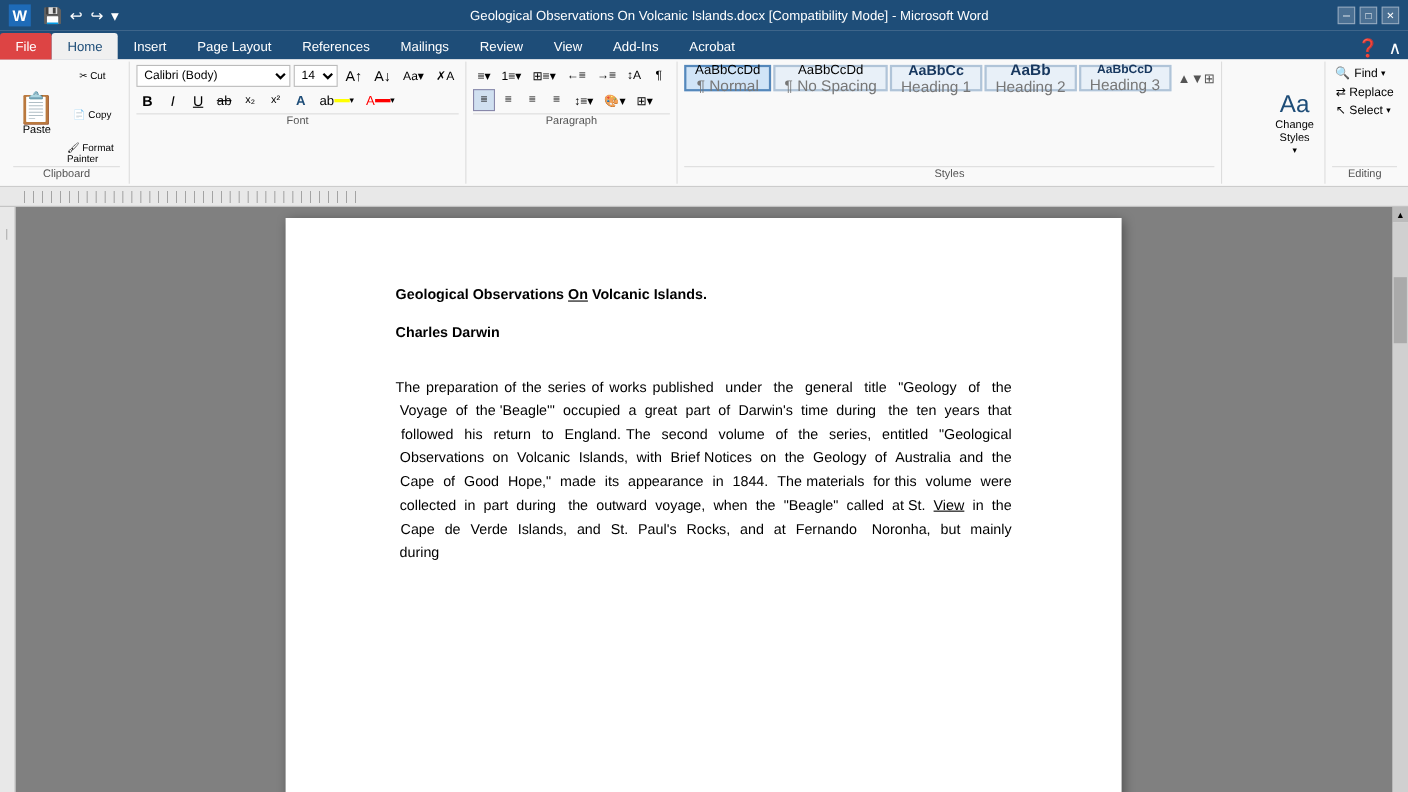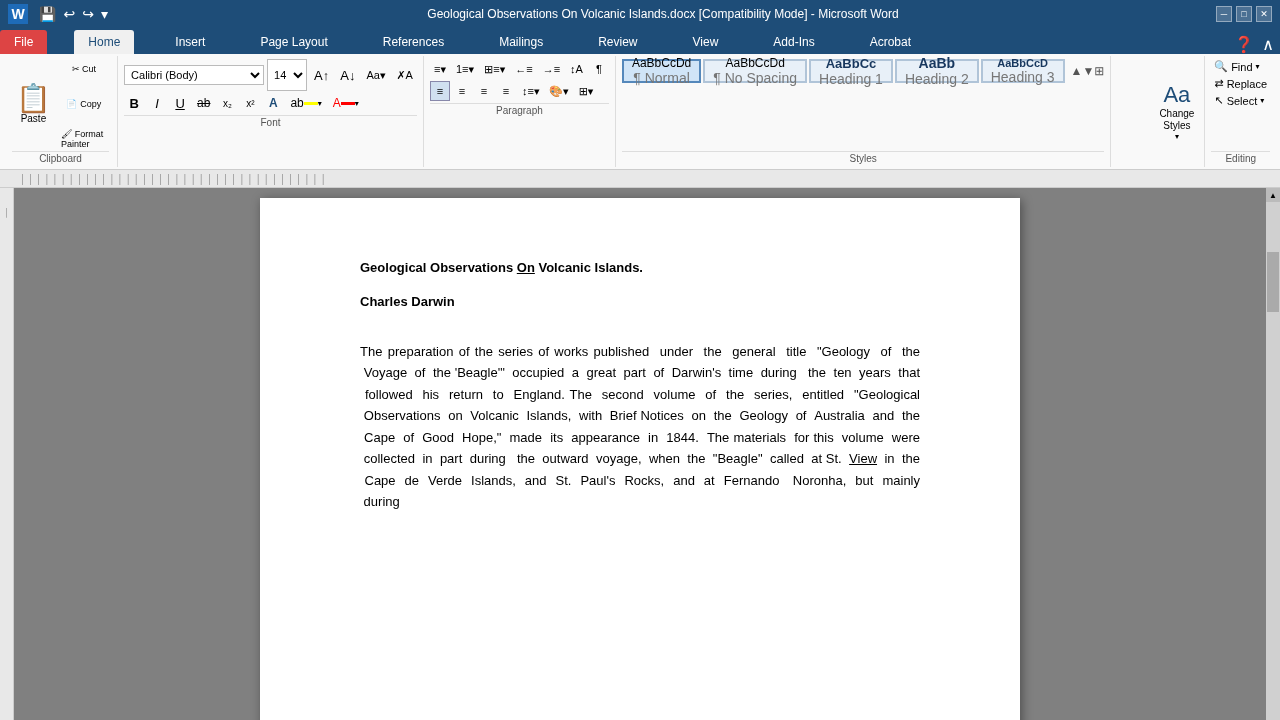--- a/index.html
+++ b/index.html
@@ -45,21 +45,20 @@
     .qa-btn {
       color: white; font-size: 14px; cursor: pointer; padding: 1px 2px;
     }
 
     
     .tab-bar {
       display: flex;
       align-items: flex-end;
       background: #1e4d78;
       padding-top: 2px;
-      gap: 27px;
     }
     .tab-item {
       padding: 5px 14px;
       font-size: 12px;
       color: white;
       cursor: pointer;
       background: transparent;
       border-radius: 3px 3px 0 0;
     }
     .tab-item.active {
@@ -124,21 +123,21 @@
       background: white;
       padding: 1px 2px;
       height: 20px;
       width: 140px;
     }
     .font-size-select {
       font-size: 11px;
       border: 1px solid #bbb;
       background: white;
       padding: 1px 2px;
-      height: 32px;
+      height: 20px;
       width: 40px;
     }
     .ribbon-btn {
       background: none;
       border: 1px solid transparent;
       cursor: pointer;
       padding: 1px 3px;
       font-size: 11px;
       display: flex; align-items: center; justify-content: center;
       min-width: 20px; height: 20px;

